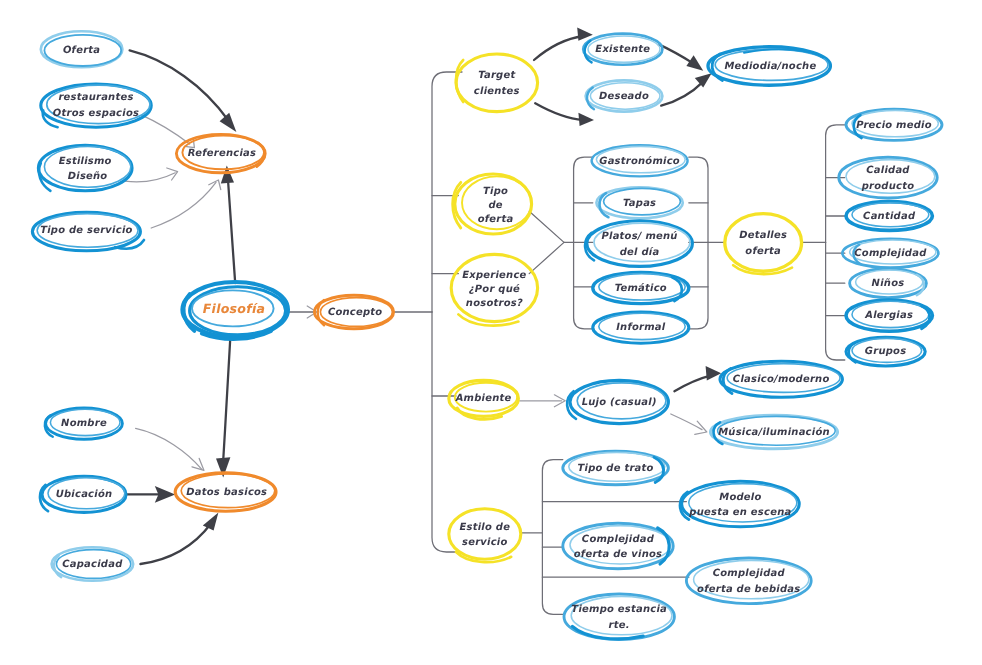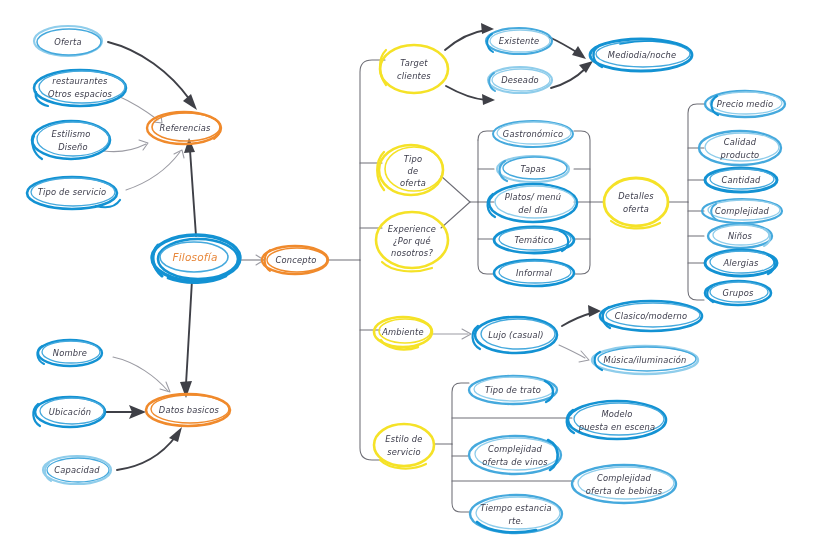--- a/index.html
+++ b/index.html
@@ -5,21 +5,21 @@
 <style>
   html,body{margin:0;padding:0;background:#ffffff;}
   body{
     width:818px;height:554px;
     font-family:"DejaVu Sans", sans-serif;
     overflow:hidden;
     position:relative;
   }
   #canvas{
     position:absolute;inset:0;
-    width:818px;height:390px;
+    width:818px;height:390px;font-weight:bold;
   }
   svg{display:block;width:818px;height:554px;}
   .node-text{
     font-family:"DejaVu Sans", sans-serif;
     fill:#3b3b4a;
     font-size:8.3px;
     text-anchor:middle;
     dominant-baseline:middle;
     font-style:italic;
     letter-spacing:.2px;

